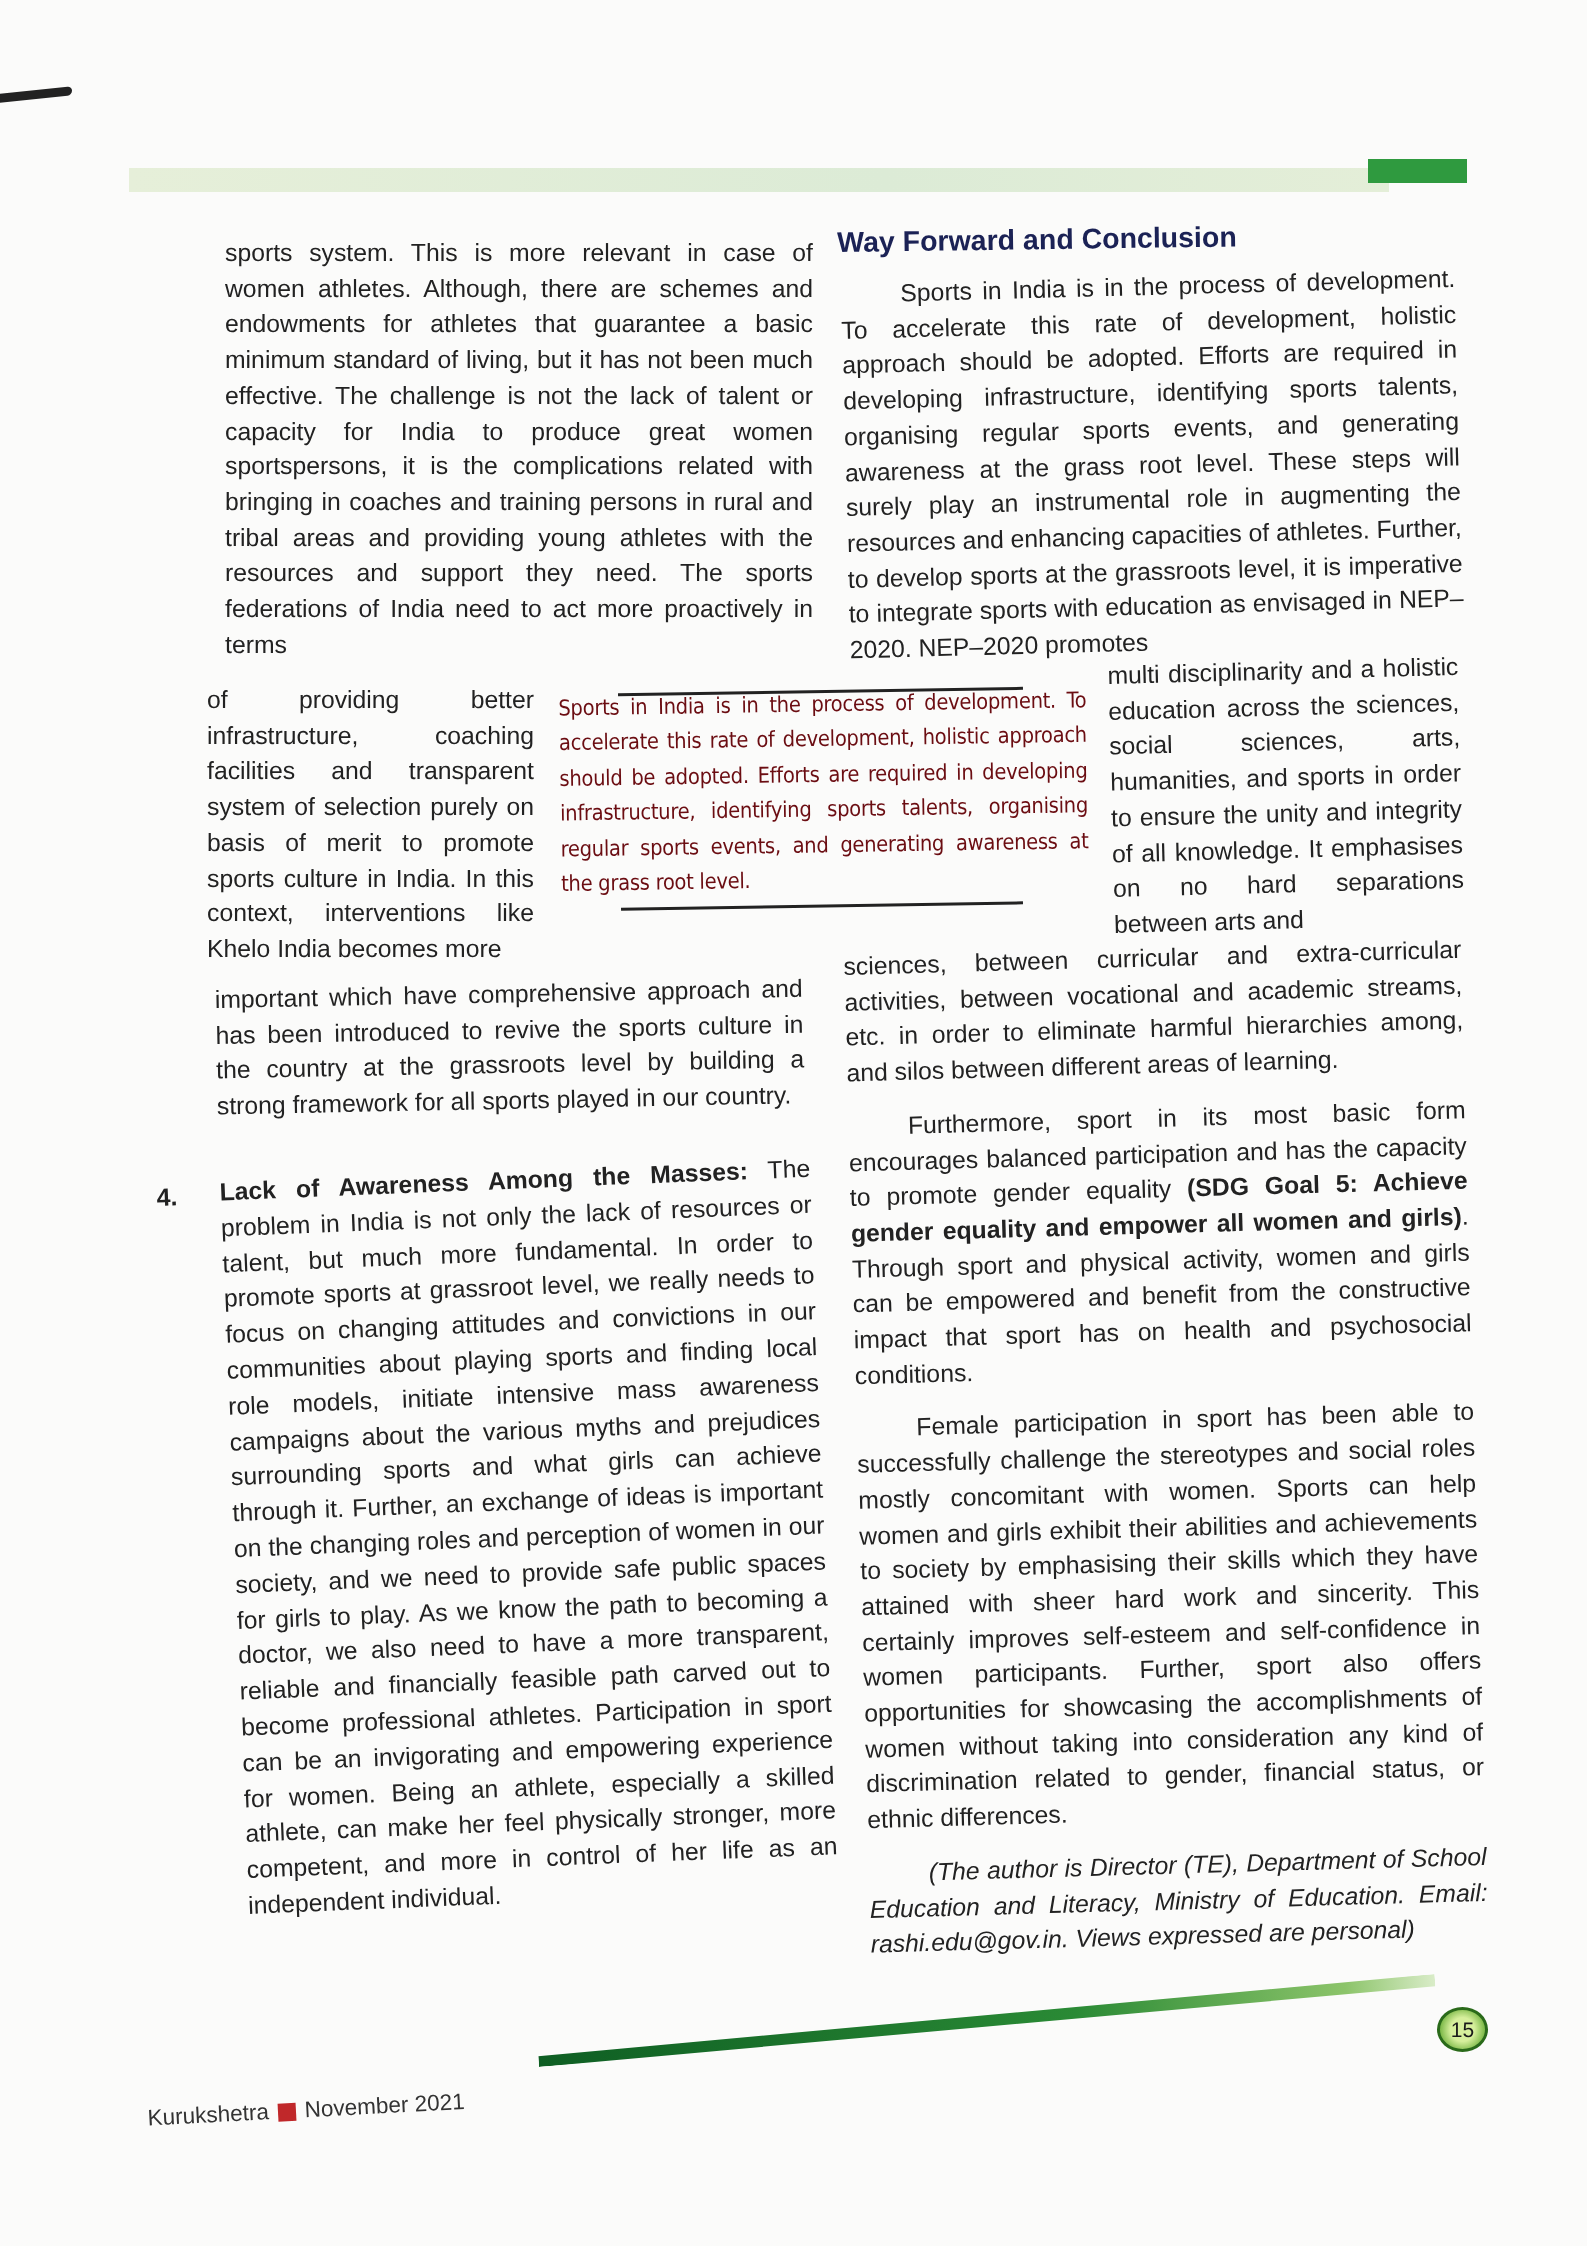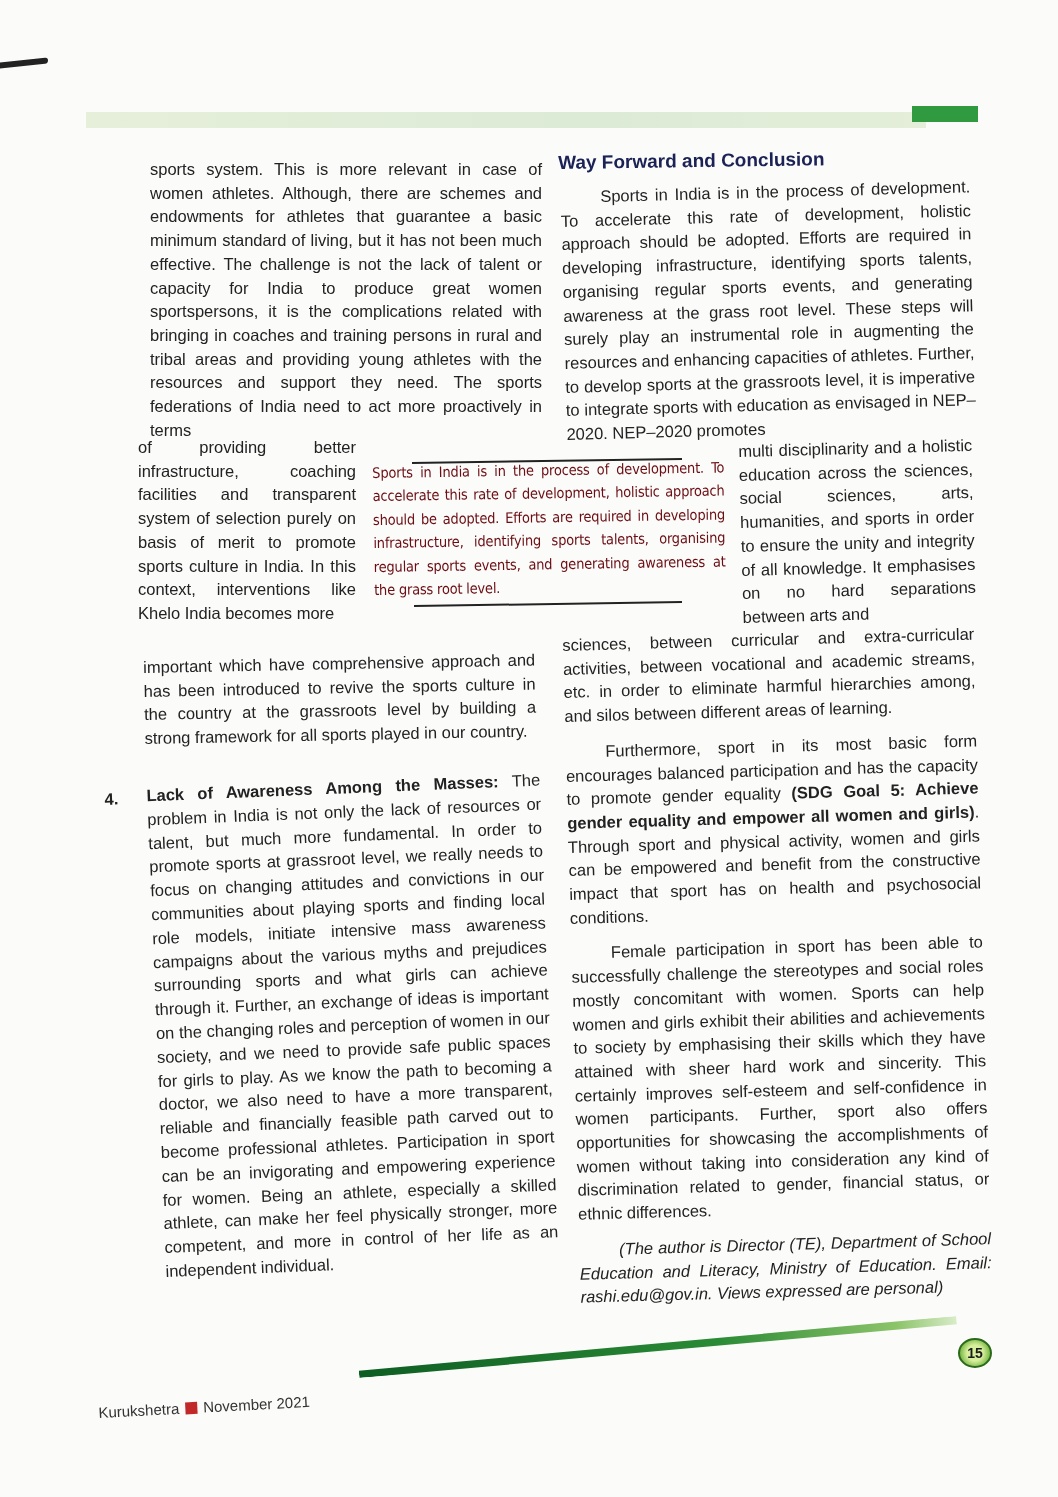--- a/index.html
+++ b/index.html
@@ -8,21 +8,21 @@
     font-family:"Liberation Sans", "DejaVu Sans", sans-serif; color:#222;
   }
   .corner-mark { position:absolute; left:0; top:60px; width:48px; height:6px; background:#222;
     transform:skewY(-6deg); border-radius:0 3px 3px 0; }
   .top-band { position:absolute; left:86px; top:112px; width:840px; height:16px;
     background:linear-gradient(90deg,#e6efd9,#dcebd6 60%,#e4eed8); }
   .top-band-block { position:absolute; left:912px; top:106px; width:66px; height:16px; background:#2f9a3f; }
   .col { position:absolute; font-size:16.5px; line-height:23.7px; text-align:justify; }
   .col p { margin:0; }
   .col-left-top { left:138px; top:158px; width:392px;margin-left:12px; }
-  .col-left-wrap { left:138px; top:436px; width:218px; }
+  .col-left-wrap { left:138px; top:456px; width:218px; }
   .col-left-bottom { left:143px; top:656px; width:392px; transform:rotate(-1.1deg); transform-origin:left top; }
   .numbered { position:absolute; left:104px; top:786px; width:436px; font-size:16.5px; line-height:23.8px;
     text-align:justify; transform:rotate(-2.3deg); transform-origin:left top; }
   .numbered .num { position:absolute; left:0; top:2px; font-weight:bold; }
   .numbered .body { margin-left:42px; }
   .numbered b { font-weight:bold; }
   .heading { position:absolute; left:558px; top:152px; font-size:19px; font-weight:bold; color:#1b2255;
     transform:rotate(-0.8deg); transform-origin:left top; }
   .col-right-top { left:560px; top:186px; width:410px; transform:rotate(-1.5deg); transform-origin:left top; }
   .indent { text-indent:40px; }
@@ -39,21 +39,21 @@
   .pq-rule-bottom { left:414px; top:603px; width:268px; transform:rotate(-0.9deg); }
   .pullquote-text { display:block; margin-top:6px; }
   .footer-label { position:absolute; left:98px; top:1404px; font-size:15px; color:#333;
     transform:rotate(-3deg); transform-origin:left top; display:flex; align-items:center; gap:6px; }
   .footer-square { width:12px; height:12px; background:#c0282a; display:inline-block; }
   .footer-bar { position:absolute; left:358px; top:1360px; width:600px; height:18px;
     background:linear-gradient(90deg,#0e5e23,#2a8a35 60%,#8cc46a 90%,#d9ecc8);
     transform:rotate(-4.2deg); transform-origin:left top; clip-path:polygon(0 60%,100% 0,100% 45%,0 100%); }
   .page-num { position:absolute; left:958px; top:1338px; width:30px; height:26px; border-radius:50%;
     background:radial-gradient(circle,#d6ef9c 40%,#6fb13c 80%); border:2px solid #2a6a1a;
-    font-size:14px; font-weight:bold; color:#1a1a1a; display:flex; align-items:center; justify-content:center; }
+    font-size:14px; font-weight:normal; color:#1a1a1a; display:flex; align-items:center; justify-content:center; }
 </style>
 </head>
 <body>
 
 <div class="corner-mark"></div>
 <div class="top-band"></div>
 <div class="top-band-block"></div>
 
 <div class="col col-left-top">
   <p>sports system. This is more relevant in case of women athletes. Although, there are schemes and endowments for athletes that guarantee a basic minimum standard of living, but it has not been much effective. The challenge is not the lack of talent or capacity for India to produce great women sportspersons, it is the complications related with bringing in coaches and training persons in rural and tribal areas and providing young athletes with the resources and support they need. The sports federations of India need to act more proactively in terms</p>

